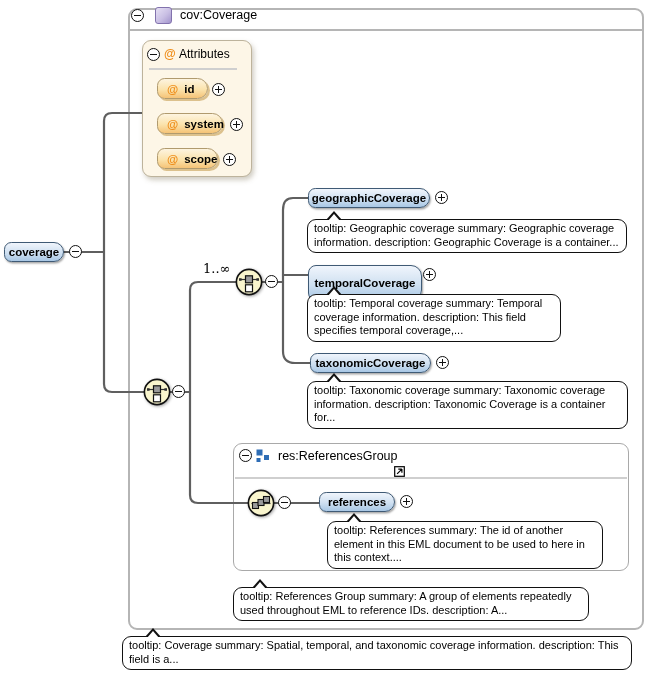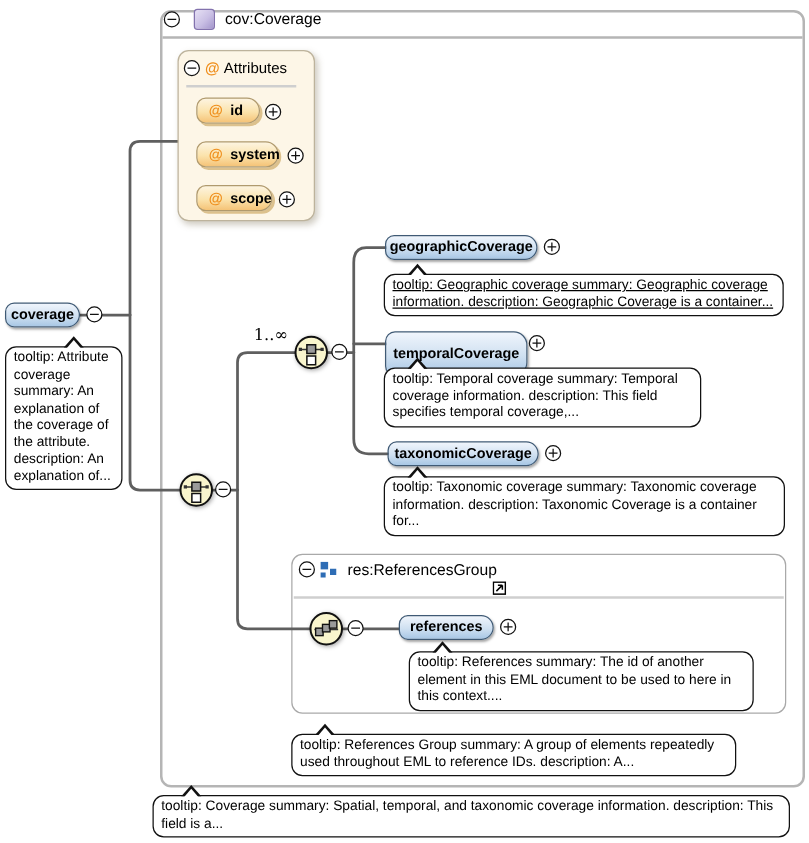--- a/index.html
+++ b/index.html
@@ -112,21 +112,20 @@
       <span class="at">@</span>
       <span>scope</span>
     </div>
     <div class="tg plus" style="left:80px;top:112px;"></div>
   </div>
 
   <div class="el" style="left:4px;top:242px;width:60px;height:20px;">
       <span>coverage</span>
     </div>
   <div class="tg" style="left:69px;top:245px;"></div>
-  <div class="callout" style="left:4px;top:277px;width:94px;--ptr:46px;">tooltip: Attribute coverage summary: An explanation of the coverage of the attribute. description: An explanation of...</div>
 
   <div class="comp" style="left:143px;top:378px;">
     <svg width="28" height="28" viewBox="0 0 28 28">
       <circle cx="14" cy="14" r="12.6" fill="#f9f5cd" stroke="#111" stroke-width="1.6"></circle>
       <line x1="5.5" y1="11.5" x2="22.5" y2="11.5" stroke="#333" stroke-width="1.2"></line>
       <rect x="4" y="10.2" width="2.6" height="2.6" fill="#333"></rect>
       <rect x="21.4" y="10.2" width="2.6" height="2.6" fill="#333"></rect>
       <rect x="10.5" y="7.8" width="7" height="7" fill="#9a9a9a" stroke="#111" stroke-width="1.2"></rect>
       <rect x="10.5" y="16.8" width="7" height="7" fill="#fff" stroke="#111" stroke-width="1.2"></rect>
     </svg>
@@ -143,21 +142,21 @@
       <rect x="10.5" y="7.8" width="7" height="7" fill="#9a9a9a" stroke="#111" stroke-width="1.2"></rect>
       <rect x="10.5" y="16.8" width="7" height="7" fill="#fff" stroke="#111" stroke-width="1.2"></rect>
     </svg>
   </div>
   <div class="tg" style="left:265px;top:275px;"></div>
 
   <div class="el" style="left:308px;top:188px;width:122px;height:20px;">
       <span>geographicCoverage</span>
     </div>
   <div class="tg plus" style="left:435px;top:191px;"></div>
-  <div class="callout" style="left:307px;top:219px;width:320px;text-decoration:underline;--ptr:18px;">tooltip: Geographic coverage summary: Geographic coverage information. description: Geographic Coverage is a container...</div>
+  <div class="callout" style="left:307px;top:219px;width:320px;--ptr:18px;">tooltip: Geographic coverage summary: Geographic coverage information. description: Geographic Coverage is a container...</div>
 
   <div class="el" style="left:308px;top:265px;width:114px;height:36px;">
       <span>temporalCoverage</span>
     </div>
   <div class="tg plus" style="left:423px;top:268px;"></div>
   <div class="callout" style="left:307px;top:294px;width:254px;--ptr:18px;">tooltip: Temporal coverage summary: Temporal coverage information. description: This field specifies temporal coverage,...</div>
 
   <div class="el" style="left:310px;top:353px;width:121px;height:20px;">
       <span>taxonomicCoverage</span>
     </div>

